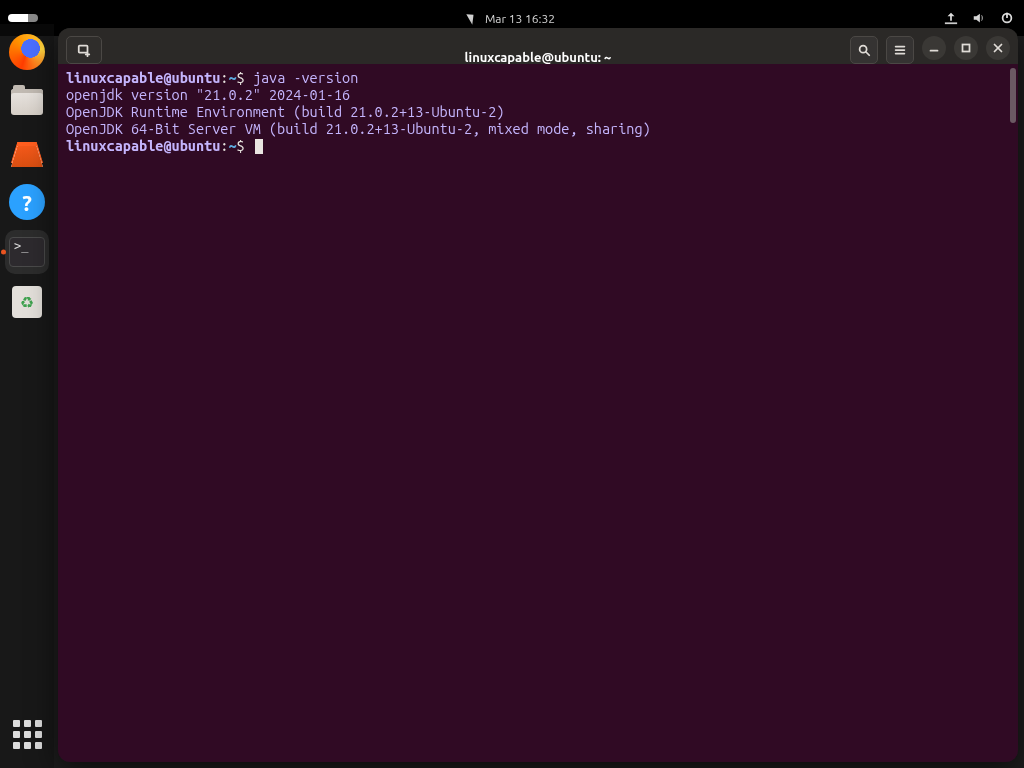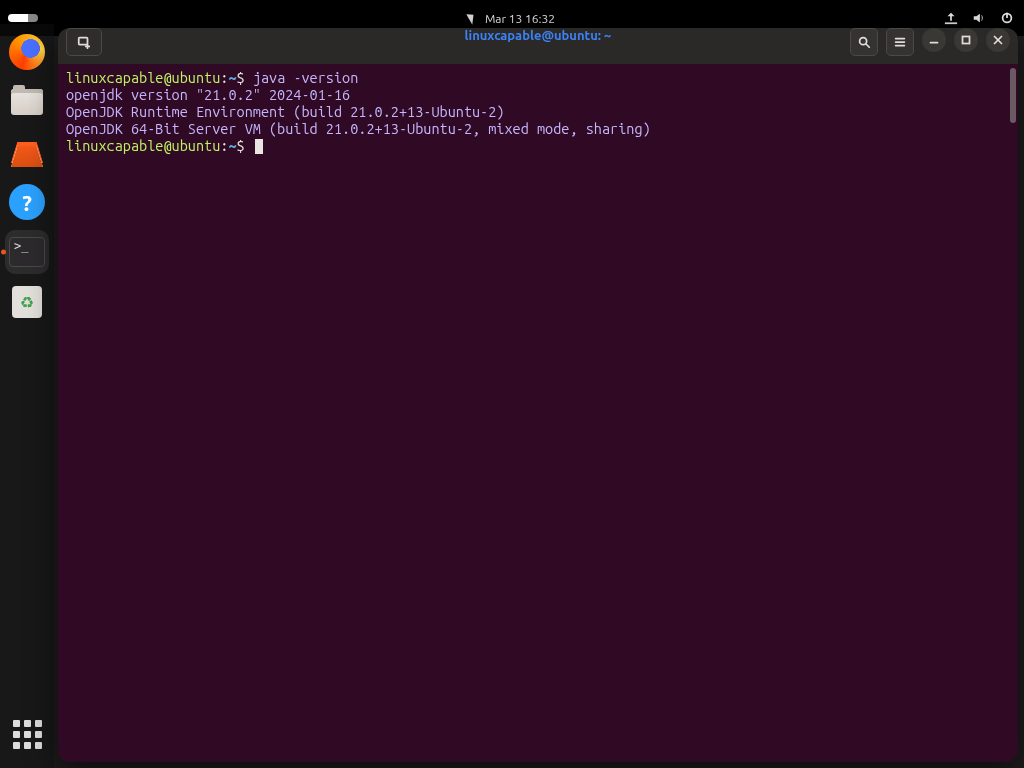--- a/index.html
+++ b/index.html
@@ -116,22 +116,22 @@
   
   .window {
     position: absolute; left: 58px; right: 6px; top: 28px; bottom: 6px;
     border-radius: 12px; overflow: hidden;
     background: #1a1a1a;
     box-shadow: 0 8px 30px rgba(0,0,0,0.6);
     display: flex; flex-direction: column;
   }
   .titlebar {
     height: 36px; background: #2b2927;
-    display: flex; align-items: flex-start; position: relative;
-    color: #3b82f6; font-size: 13px; text-decoration: underline;
+    display: flex; align-items: flex-end; position: relative;
+    color: #ffffff; font-size: 13px; text-decoration: underline;
   }
   .titlebar .newtab-btn {
     margin-left: 8px; width: 34px; height: 26px; border-radius: 5px;
     background: rgba(255,255,255,0.02); border: 1px solid #4b4845;
     display: flex; align-items: center; justify-content: center;
   }
   .titlebar .title {
     position: absolute; left: 50%; transform: translateX(-50%);
     font-weight: 600;
   }
@@ -150,21 +150,21 @@
   }
   .titlebar svg { width: 14px; height: 14px; stroke: #e0dcd7; fill: none; stroke-width: 2; stroke-linecap: round; }
   .terminal-body {
     flex: 1; background: #300a24; color: #e9e5e1;
     font-family: "Ubuntu Mono","DejaVu Sans Mono",monospace;
     font-size: 14.5px; line-height: 1.18;
     padding: 5px 8px 8px 8px; position: relative;
     white-space: pre;
   }
   .terminal-body::-webkit-scrollbar { width: 10px; }
-  .prompt-user { color: #bef264; font-weight: 400; }
+  .prompt-user { color: #c4b5fd; font-weight: 700; }
   .prompt-path { color: #5da9dd; font-weight: 600; }
   .output-line { color: #c4b5fd; }
   .cursor-block {
     display: inline-block; width: 8px; height: 15px; background: #e9e5e1;
     vertical-align: text-bottom; margin-left: 2px;
   }
   .terminal-scroll {
     position: absolute; right: 2px; top: 4px; width: 6px; height: 55px;
     background: #6b5a63; border-radius: 3px;
   }

